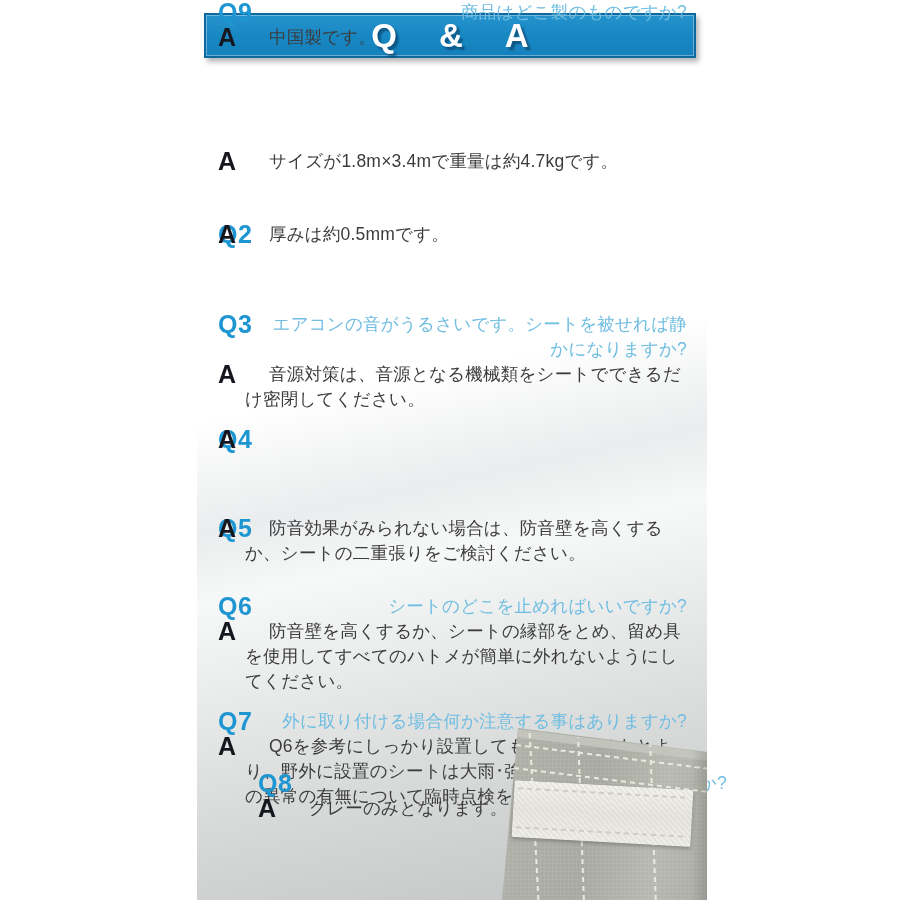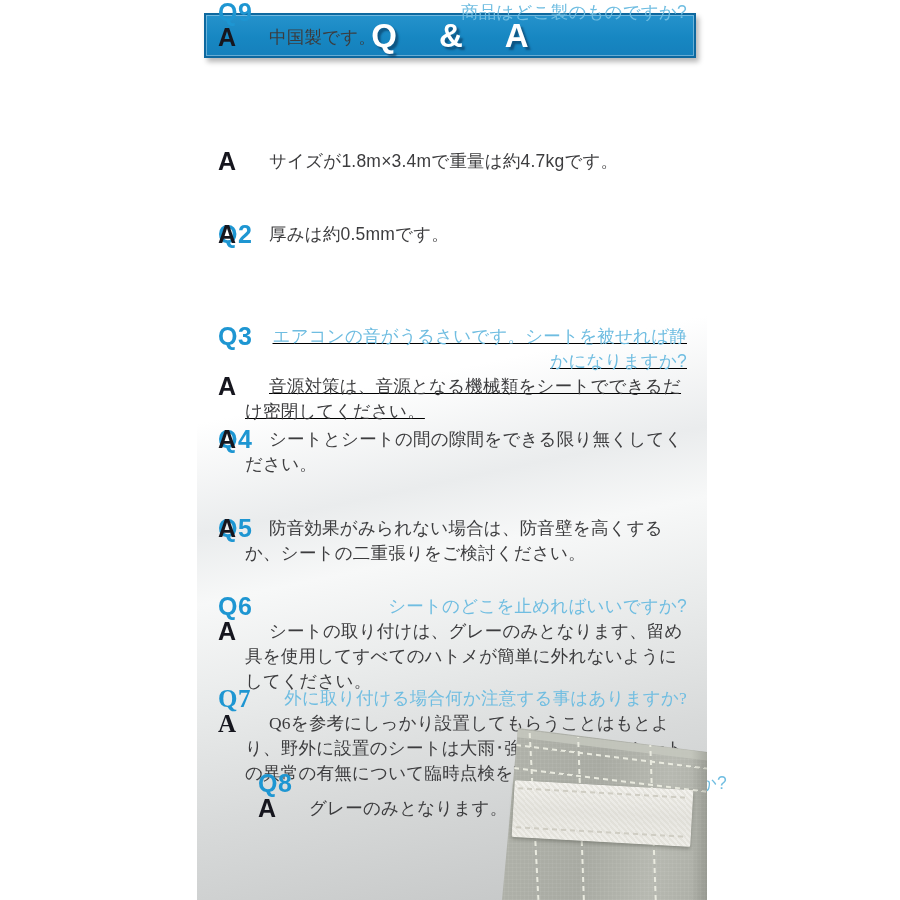--- a/index.html
+++ b/index.html
@@ -40,25 +40,25 @@
     margin:0 20px 0 48px;
     font-size:17.5px;line-height:25px;letter-spacing:.2px;
     word-break:break-all;
   }
   .q-text{color:#6fbde1;text-indent:17px;text-align:right;}
   .a-text{color:#3c3c3e;text-indent:24px;}
   
   .qa-item:nth-of-type(1){top:84px;}
   .qa-item:nth-of-type(2){top:149px;}
   .qa-item:nth-of-type(3){top:222px;}
-  .qa-item:nth-of-type(4){top:324px;text-decoration:underline;}
+  .qa-item:nth-of-type(4){top:312px;}
   .qa-item:nth-of-type(5){top:427px;}
   .qa-item:nth-of-type(6){top:516px;}
   .qa-item:nth-of-type(7){top:594px;}
-  .qa-item:nth-of-type(8){top:686px;font-family:Liberation Serif, serif;}
+  .qa-item:nth-of-type(8){top:709px;}
   .qa-item:nth-of-type(9){top:771px;margin-left:40px;}
   
   .photo{position:absolute;left:303px;top:723px;width:207px;height:177px;overflow:hidden;}
   .tarp{
     position:absolute;inset:0;
     clip-path:polygon(18px 5px,207px 29px,207px 177px,2px 177px);
     background:
       repeating-linear-gradient(90deg,rgba(255,255,255,.05) 0 1px,rgba(0,0,0,0) 1px 4px),
       repeating-linear-gradient(0deg,rgba(255,255,255,.05) 0 1px,rgba(0,0,0,0) 1px 4px),
       linear-gradient(100deg,#b1b3ab 0%,#a8aaa2 45%,#b7b9b1 75%,#abada5 100%);
@@ -128,42 +128,41 @@
       <p class="a-text">音源対策は、音源となる機械類をシートでできるだけ密閉してください。</p>
     </div>
   </div>
 
   <div class="qa-item">
     <div class="qa-row">
       <span class="q-label">Q4</span>
     </div>
     <div class="qa-row">
       <span class="a-label">A</span>
-      <p class="a-text">シートとシートの間の隙間をできる限り無くしてください。</p>
     </div>
   </div>
 
   <div class="qa-item">
     <div class="qa-row">
       <span class="q-label">Q5</span>
     </div>
     <div class="qa-row">
       <span class="a-label">A</span>
       <p class="a-text">防音効果がみられない場合は、防音壁を高くするか、シートの二重張りをご検討ください。</p>
     </div>
   </div>
 
   <div class="qa-item">
     <div class="qa-row">
       <span class="q-label">Q6</span>
       <p class="q-text">シートのどこを止めればいいですか?</p>
     </div>
     <div class="qa-row">
       <span class="a-label">A</span>
-      <p class="a-text">シートの取り付けは、グレーのみとなります、留め具を使用してすべてのハトメが簡単に外れないようにしてください。</p>
+      <p class="a-text">防音壁を高くするか、シートの縁部をとめ、留め具を使用してすべてのハトメが簡単に外れないようにしてください。</p>
     </div>
   </div>
 
   <div class="qa-item">
     <div class="qa-row">
       <span class="q-label">Q7</span>
       <p class="q-text">外に取り付ける場合何か注意する事はありますか?</p>
     </div>
     <div class="qa-row">
       <span class="a-label">A</span>

